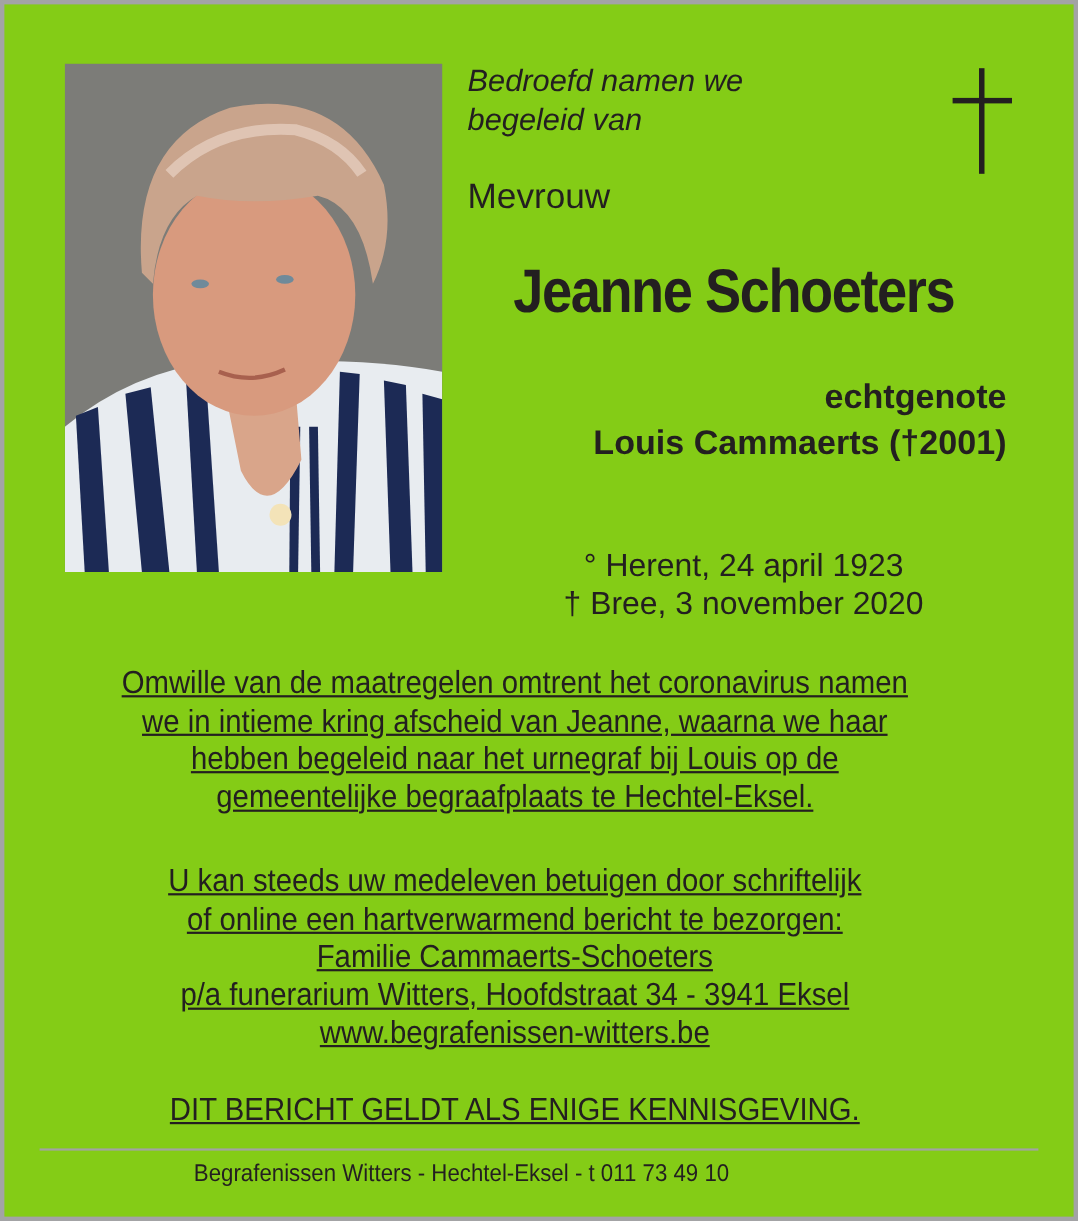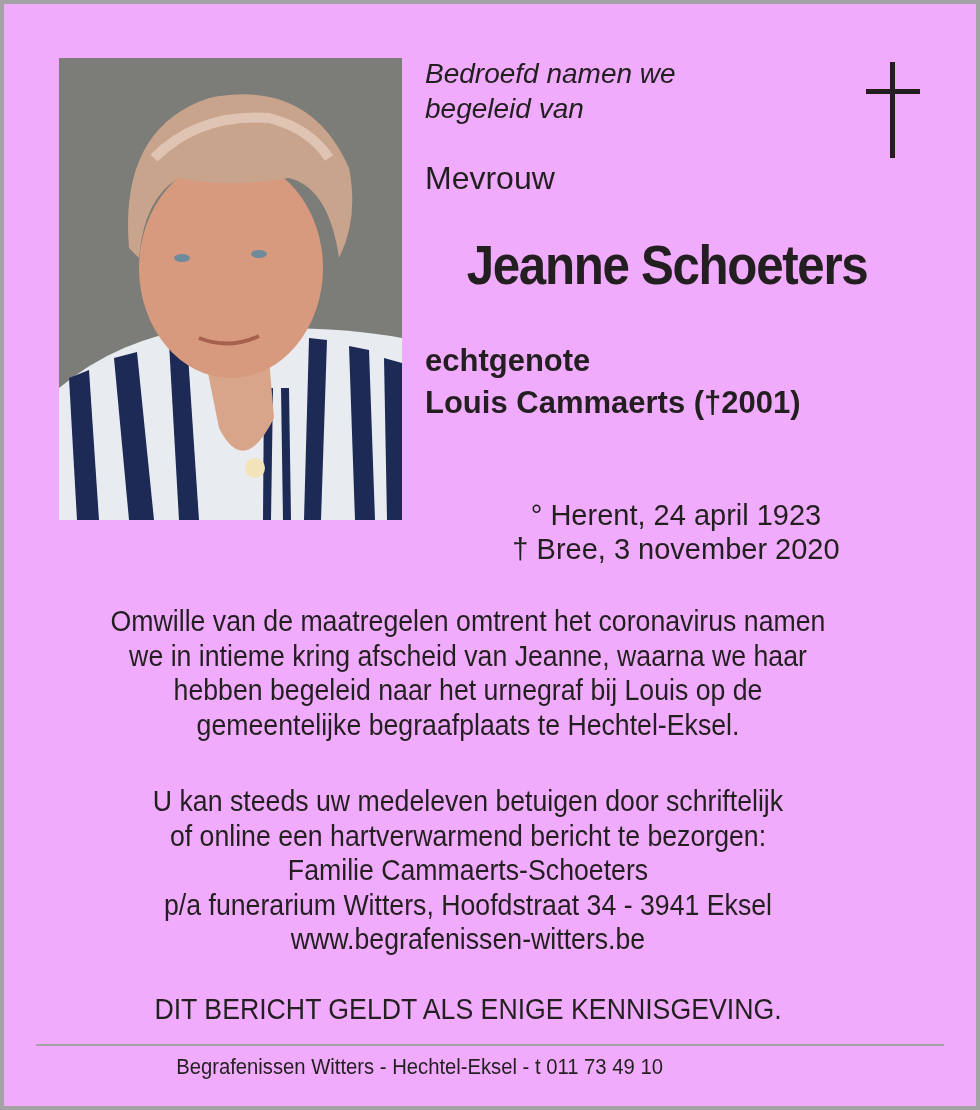--- a/index.html
+++ b/index.html
@@ -8,21 +8,21 @@
     background: #a3a3a5;
     position: relative;
     overflow: hidden;
     font-family: "Liberation Sans", sans-serif;
     color: #231f20;
   }
   .page {
     position: absolute;
     left: 4px; top: 4px;
     width: 972px; height: 1102px;
-    background: #f0abfc;
+    background: #84cc16;
   }
   .photo {
     position: absolute;
     left: 55px; top: 54px;
     width: 343px; height: 462px;
     background: #7c7c78;
     overflow: hidden;
   }
   .photo svg { display: block; }
   .intro {
@@ -55,39 +55,40 @@
     font-size: 56px;
     font-weight: bold;
     letter-spacing: -1.5px;
     transform: scaleX(0.88);
     transform-origin: center;
     white-space: nowrap;
   }
   .spouse {
     position: absolute;
     left: 421px; width: 490px; top: 336px;
-    text-align: left;
+    text-align: right;
     font-size: 31px;
     line-height: 42px;
     font-weight: bold;
   }
   .spouse div, .dates div, .body-text div { white-space: nowrap; }
   .dates {
     position: absolute;
     left: 427px; width: 490px; top: 494px;
     text-align: center;
     font-size: 29px;
     line-height: 34px;
   }
   .body-text {
     position: absolute;
     left: 0; width: 928px;
     text-align: center;
     font-size: 29px;
     line-height: 34.5px;
+    text-decoration: underline;
   }
   .body-text div { transform: scaleX(0.92); }
   .p1 { top: 600px; }
   .p2 { top: 780px; }
   .notice { top: 988px; }
   .divider {
     position: absolute;
     left: 32px; width: 908px; top: 1040px;
     height: 2px; background: #a3a3a5;
   }

